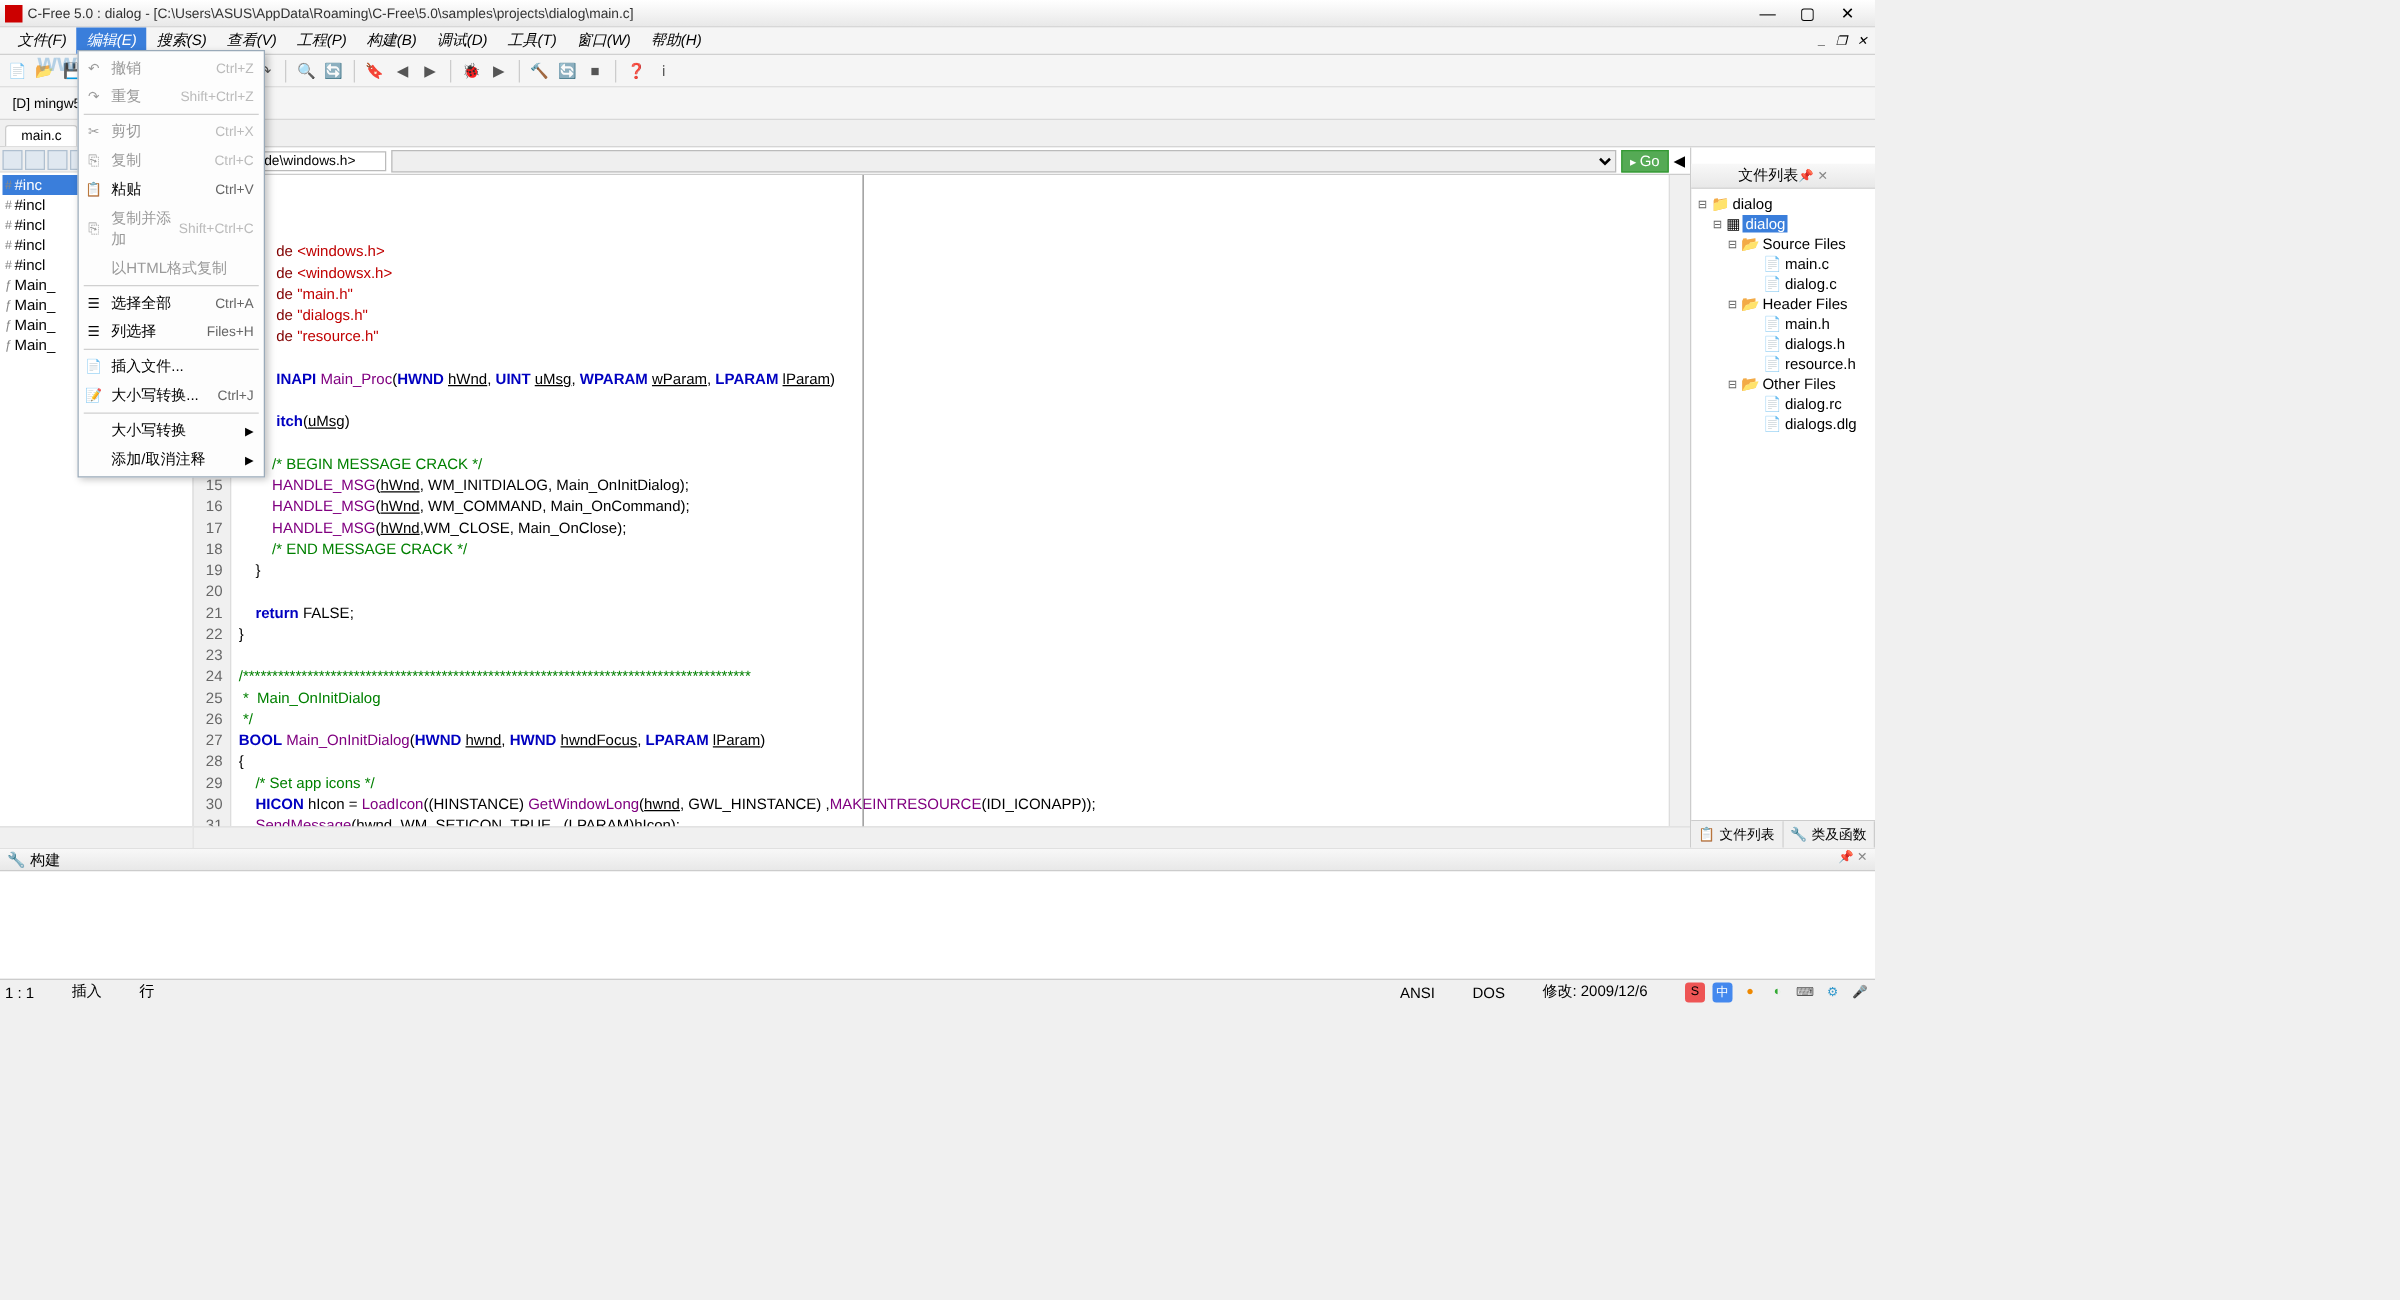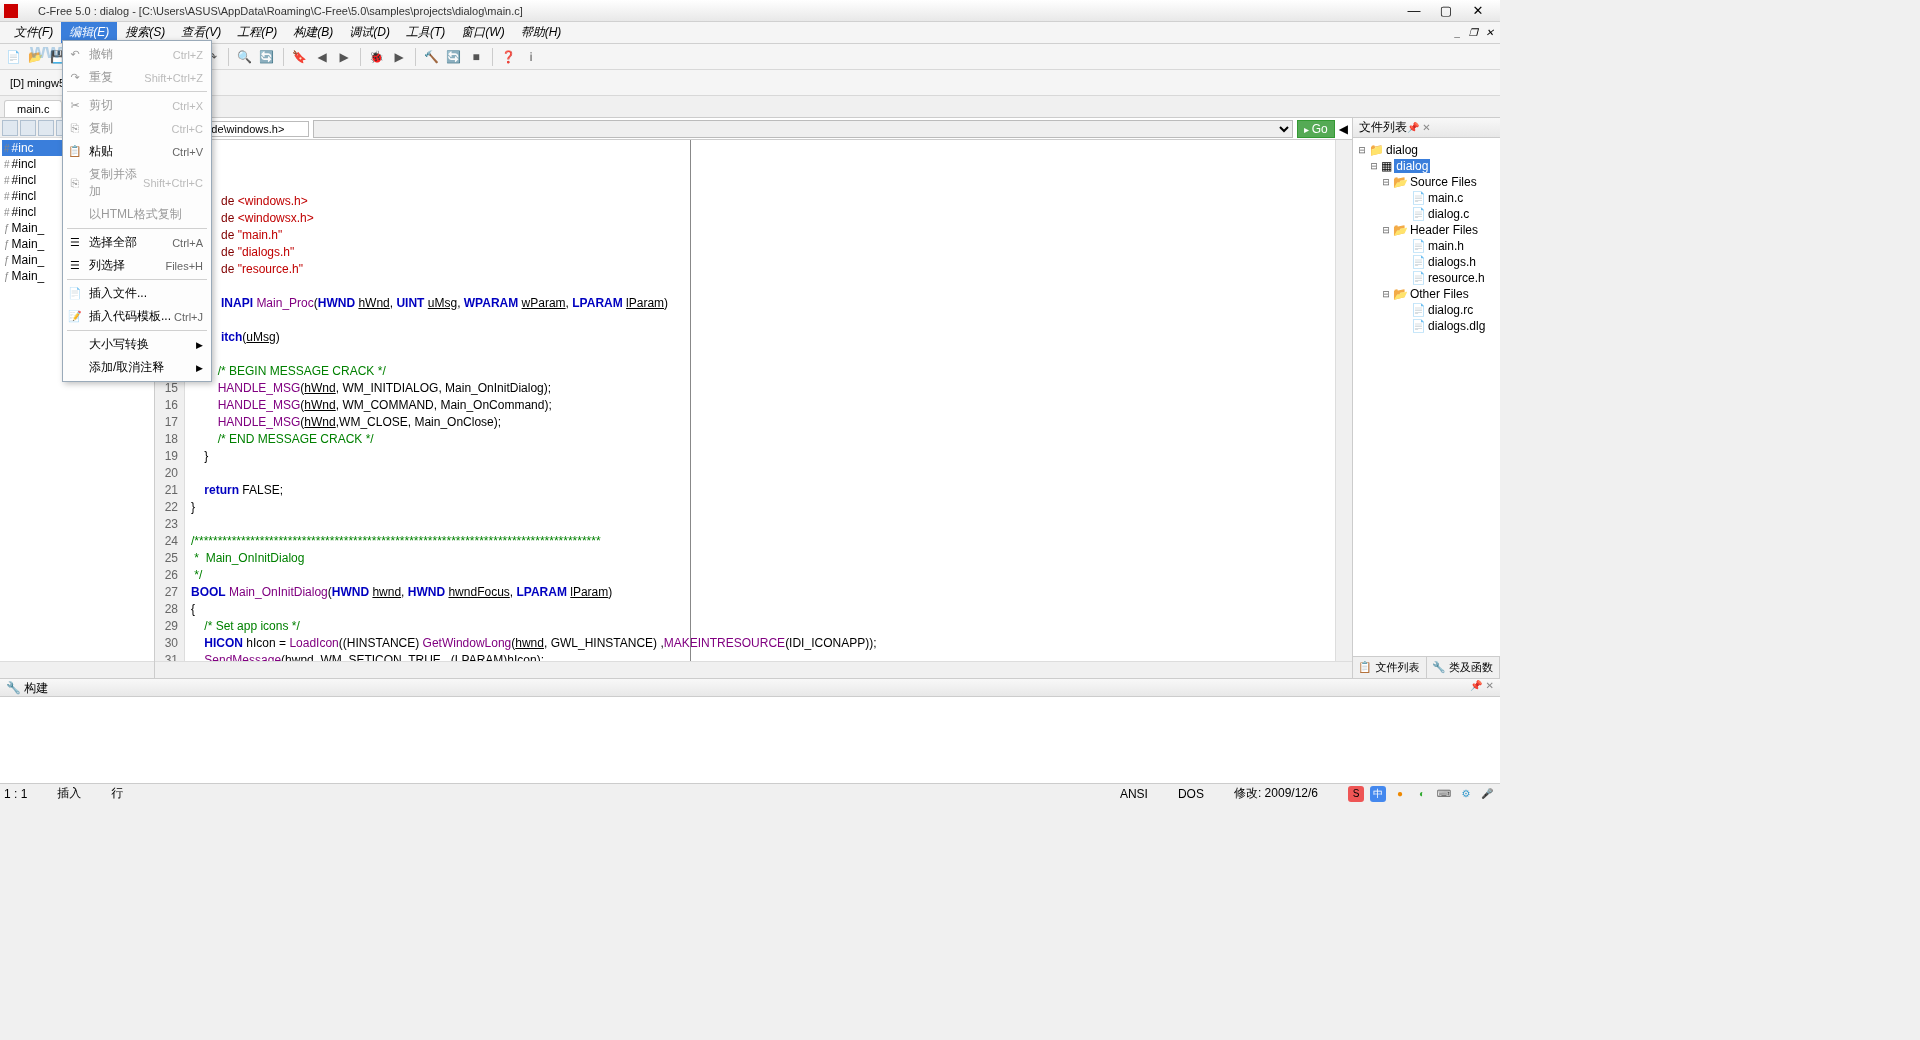--- a/index.html
+++ b/index.html
@@ -1,19 +1,19 @@
 <!DOCTYPE html>
 <html><head>
 <meta charset="utf-8">
 <style>
 * { margin: 0; padding: 0; box-sizing: border-box; font-family: "Microsoft YaHei", Tahoma, sans-serif; font-size: 12px; }
 body { background: #f0f0f0; overflow: hidden; width: 1500px; height: 812px; position: relative; }
 
 
-.titlebar { height: 22px; background: linear-gradient(#fff, #e8e8e8); display: flex; align-items: center; padding-left: 4px; border-bottom: 1px solid #d0d0d0; gap: 16px; }
+.titlebar { height: 22px; background: linear-gradient(#fff, #e8e8e8); display: flex; align-items: center; padding-left: 4px; border-bottom: 1px solid #d0d0d0; }
 .titlebar .app-icon { width: 14px; height: 14px; background: #c00; margin-right: 4px; display: inline-block; }
 .titlebar .title { flex: 1; font-size: 11px; color: #333; }
 .titlebar .win-controls { display: flex; gap: 12px; padding-right: 12px; }
 .titlebar .win-controls span { width: 20px; text-align: center; cursor: pointer; font-size: 13px; }
 
 
 .menubar { height: 22px; background: #f5f5f5; display: flex; align-items: center; padding-left: 6px; border-bottom: 1px solid #d0d0d0; position: relative; font-style: italic; }
 .menubar .menu-item { padding: 2px 8px; font-size: 12px; cursor: pointer; }
 .menubar .menu-item.active { background: #3a7edb; color: #fff; }
 .menubar .mdi-controls { position: absolute; right: 4px; display: flex; gap: 4px; }
@@ -57,21 +57,21 @@
 .code .str { color: #c00000; text-align: center; }
 .code .cm { color: #008000; }
 .code .id { color: #000; text-decoration: underline; }
 .code .fn { color: #800080; }
 .code .ty { color: #0000c0; font-weight: bold; }
 .code .cursor-line { position: absolute; left: 505px; top: 0; width: 1px; height: 540px; background: #888; }
 .code-scrollbar { width: 17px; background: #f0f0f0; border-left: 1px solid #ddd; }
 
 
 .right-panel { width: 148px; background: #fff; border-left: 1px solid #ccc; display: flex; flex-direction: column; }
-.right-header { height: 20px; background: linear-gradient(#f8f8f8,#e8e8e8); border-bottom: 1px solid #ccc; padding: 2px 6px; font-size: 11px; display: flex; justify-content: flex-start; align-items: center; }
+.right-header { height: 20px; background: linear-gradient(#f8f8f8,#e8e8e8); border-bottom: 1px solid #ccc; padding: 2px 6px; font-size: 11px; display: flex; justify-content: center; align-items: center; margin-top: 13px; }
 .right-header .pin { font-size: 10px; color: #888; }
 .tree { flex: 1; padding: 4px; font-size: 11px; font-family: "Courier New", monospace; }
 .tree-item { padding: 1px 0; display: flex; align-items: center; gap: 2px; white-space: nowrap; }
 .tree-item .exp { width: 10px; text-align: center; color: #666; font-size: 9px; }
 .tree-item.sel span.lbl { background: #3a7edb; color: #fff; padding: 0 2px; }
 .tree-item.l1 { padding-left: 12px; }
 .tree-item.l2 { padding-left: 24px; }
 .tree-item.l3 { padding-left: 42px; }
 .right-tabs { height: 22px; border-top: 1px solid #ccc; display: flex; }
 .right-tabs .tab { flex: 1; padding: 3px 4px; font-size: 11px; background: #f0f0f0; border-right: 1px solid #ccc; text-align: center; cursor: pointer; }
@@ -399,21 +399,21 @@
       <span>列选择</span>
       <span class="shortcut">Files+H</span>
     </div>
     <div class="dd-sep"></div>
     <div class="dd-item">
       <span class="ico">📄</span>
       <span>插入文件...</span>
     </div>
     <div class="dd-item">
       <span class="ico">📝</span>
-      <span>插入代码模板...</span>
+      <span>大小写转换...</span>
       <span class="shortcut">Ctrl+J</span>
     </div>
     <div class="dd-sep"></div>
     <div class="dd-item">
       <span class="ico"></span>
       <span>大小写转换</span>
       <span class="arrow">▶</span>
     </div>
     <div class="dd-item">
       <span class="ico"></span>

